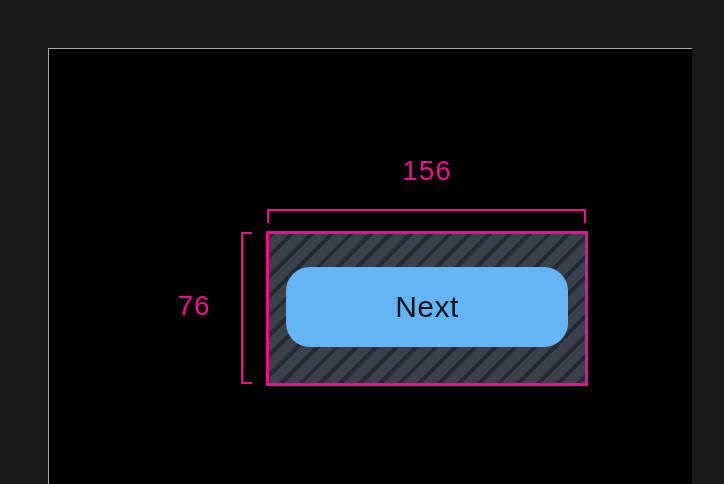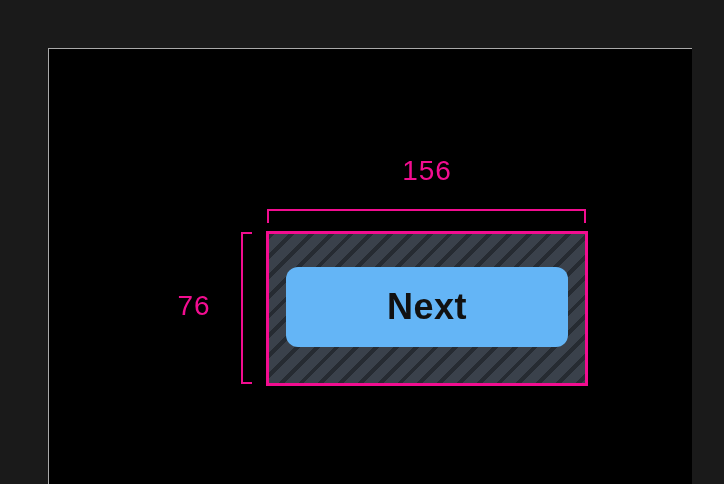--- a/index.html
+++ b/index.html
@@ -84,24 +84,24 @@
 
   .next-btn {
     position: absolute;
     left: 1px;
     right: 1px;
     top: 17px;
     bottom: 20px;
     background: var(--btn-fill);
     color: var(--btn-text);
     border: none;
-    border-radius: 12px;
+    border-radius: 24px;
     font-family: "Liberation Sans", "DejaVu Sans", sans-serif;
-    font-size: 36px;
-    font-weight: 700;
+    font-size: 30px;
+    font-weight: 400;
     letter-spacing: 0.5px;
     display: flex;
     align-items: center;
     justify-content: center;
     cursor: pointer;
   }
 </style>
 </head>
 <body>
 

